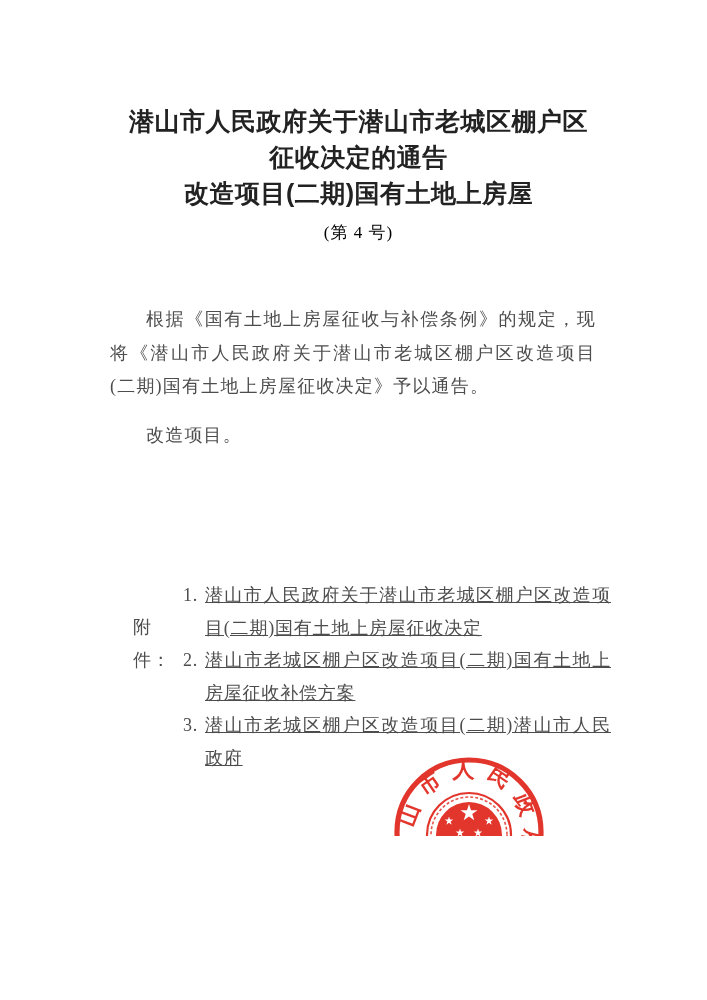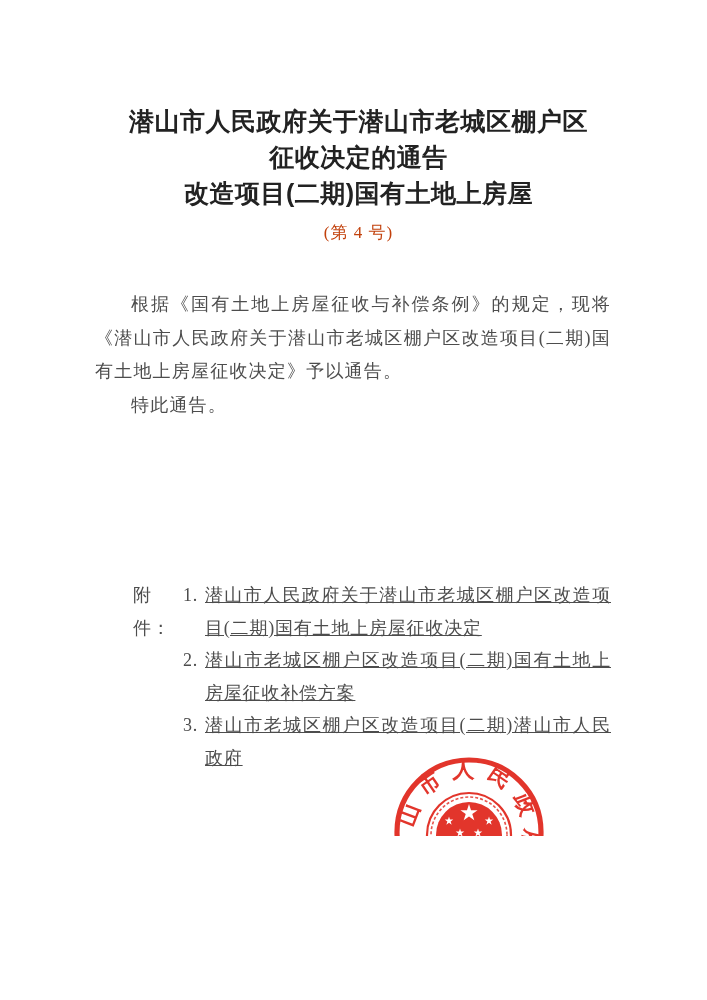--- a/index.html
+++ b/index.html
@@ -33,48 +33,48 @@
     color: var(--title-text);
   }
   .doc-number {
     position: absolute;
     left: 10px;
     right: 0;
     top: 221px;
     text-align: center;
     font-size: 17px;
     letter-spacing: 1px;
-    color: #c2410c;
+    color: #000000;
   }
   .body-block {
     position: absolute;
     left: 95px;
     top: 288px;
     width: 516px;
     font-size: 18px;
     line-height: 33.5px;
     letter-spacing: 1.2px;
     color: var(--body-text);
     text-align: justify;
     text-align-last: left;
   }
-  .body-block p { text-indent: 36px; margin: 0; }
+  .body-block p { text-indent: 36px; margin: 15px; }
   .attachments {
     position: absolute;
     left: 133px;
     top: 579px;
     width: 482px;
     display: flex;
     align-items: flex-start;
     font-size: 18px;
     line-height: 32.5px;
     letter-spacing: 0.8px;
     color: var(--body-text);
   }
-  .attachments .label { flex: none; width: 50px; }
+  .attachments .label { flex: none; width: 50px; margin-top: 32px; }
   .attachment-list { flex: 1; }
   .attachment-item { display: flex; align-items: flex-start; }
   .attachment-item .num { flex: none; width: 22px; }
   .attachment-item .txt { width: 406px; text-align: justify; text-align-last: left; text-decoration: underline; }
   .date-line {
     position: absolute;
     left: 396px;
     top: 871px;
     font-size: 19px;
     letter-spacing: 1.5px;
@@ -111,21 +111,21 @@
   <div class="title-block">
     <div>潜山市人民政府关于潜山市老城区棚户区</div>
     <div>征收决定的通告</div>
     <div>改造项目(二期)国有土地上房屋</div>
   </div>
 
   <div class="doc-number">(第 4 号)</div>
 
   <div class="body-block">
     <p>根据《国有土地上房屋征收与补偿条例》的规定，现将《潜山市人民政府关于潜山市老城区棚户区改造项目(二期)国有土地上房屋征收决定》予以通告。</p>
-    <p>特此通告。</p>
+    <p>改造项目。</p>
   </div>
 
   <div class="attachments">
     <div class="label">附件：</div>
     <div class="attachment-list">
       <div class="attachment-item">
         <div class="num">1.</div>
         <div class="txt">潜山市人民政府关于潜山市老城区棚户区改造项目(二期)国有土地上房屋征收决定</div>
       </div>
       <div class="attachment-item">

